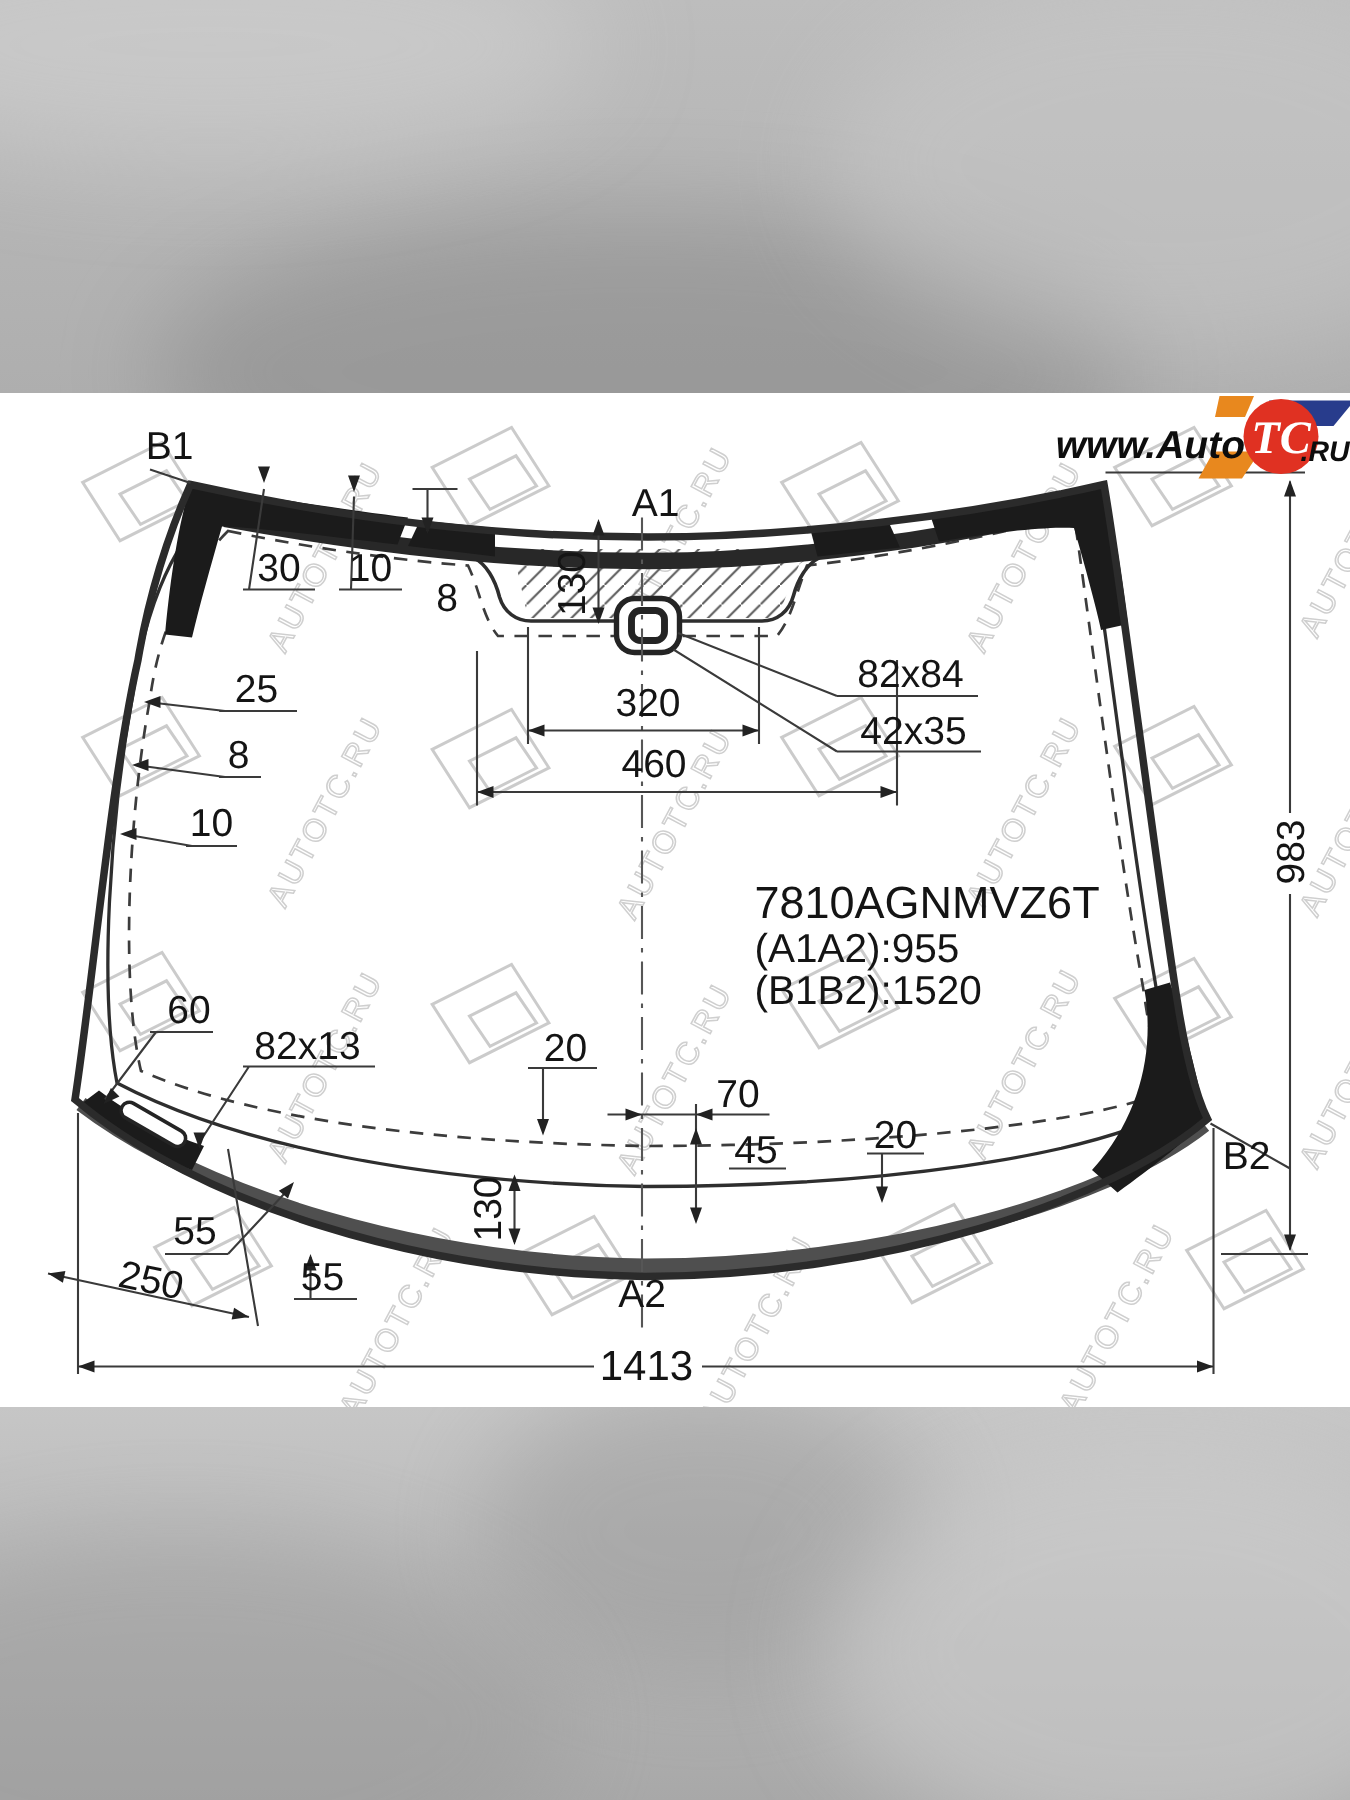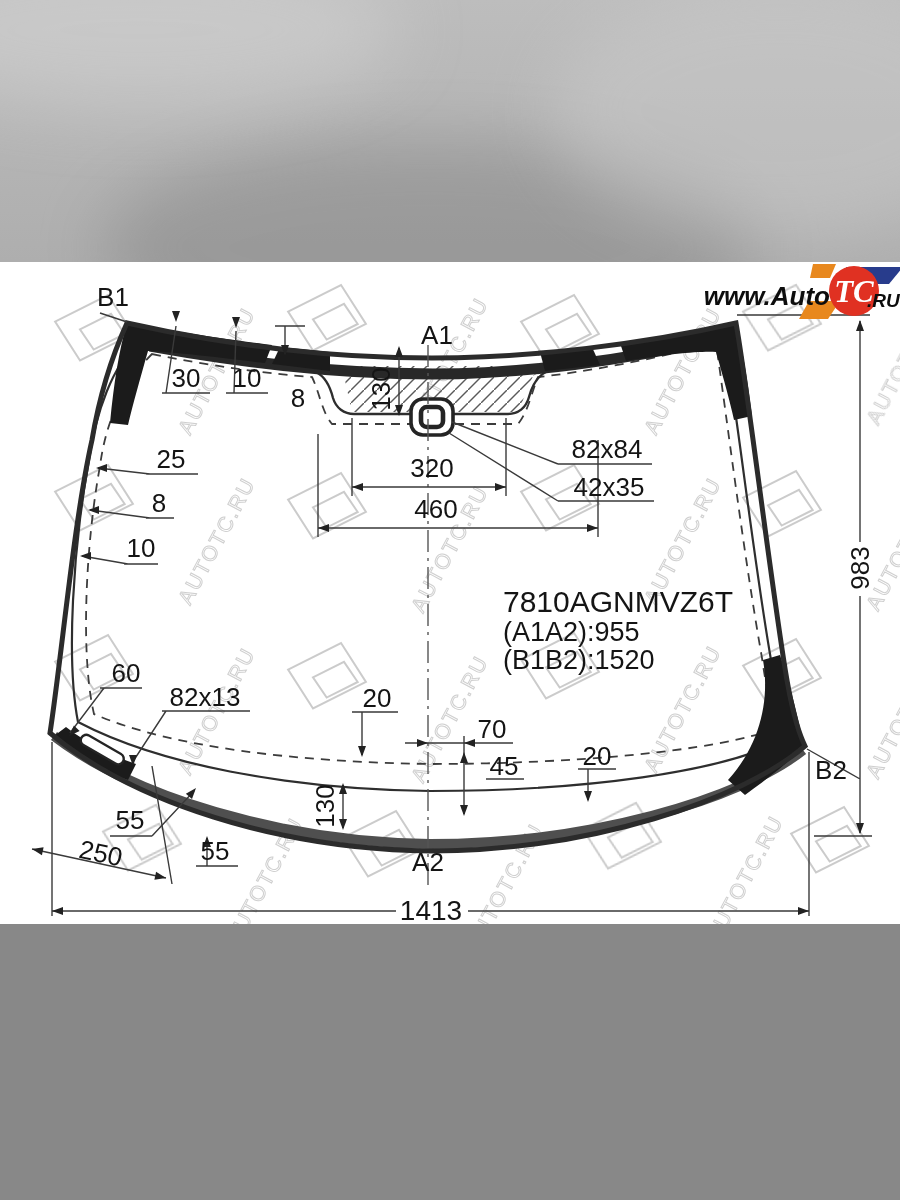--- a/index.html
+++ b/index.html
@@ -1,16 +1,16 @@
 <!DOCTYPE html>
 <html><head>
 <meta charset="utf-8">
 <style>
   html,body{margin:0;padding:0;background:#888;}
-  .stage{width:900px;height:924px;position:relative;margin:0 auto;background:#8b5cf6;text-decoration:underline;}
+  .stage{width:900px;height:1200px;position:relative;margin:0 auto;background:#8b5cf6;text-decoration:underline;}
   svg{display:block;}
   .t{font-family:"Liberation Sans","DejaVu Sans",sans-serif;font-size:26px;fill:#141414;}
   .t-part{font-family:"Liberation Sans","DejaVu Sans",sans-serif;font-size:30px;fill:#141414;}
   .t-sub{font-family:"Liberation Sans","DejaVu Sans",sans-serif;font-size:27px;fill:#141414;}
   .t-1413{font-family:"Liberation Sans","DejaVu Sans",sans-serif;font-size:28px;fill:#141414;}
   .dim{stroke:#3a3a3a;stroke-width:1.4;fill:none;}
   .arr{fill:#222;stroke:none;}
   .dash{stroke:#3c3c3c;stroke-width:1.8;fill:none;stroke-dasharray:9 7;}
   .cline{stroke:#565656;stroke-width:1.4;fill:none;stroke-dasharray:22 6 3 6;}
   .outer{stroke:#2b2b2b;stroke-width:5;fill:none;}

